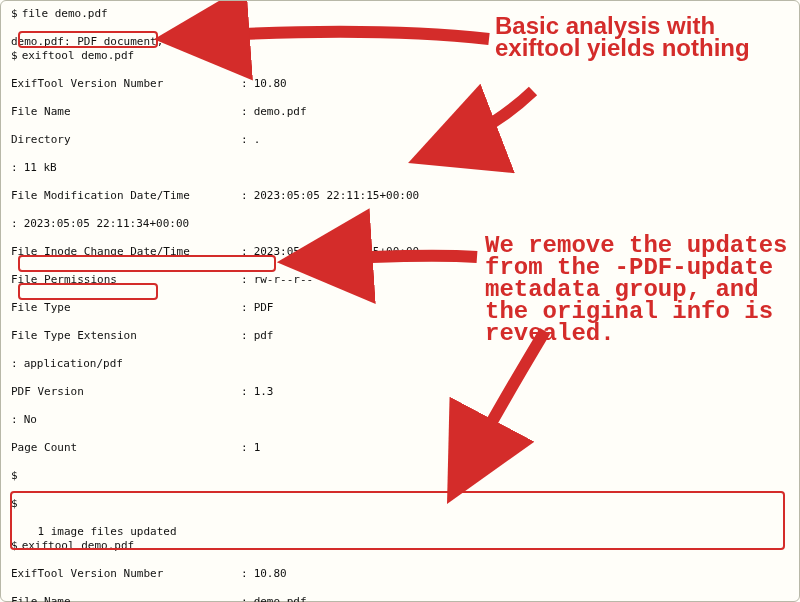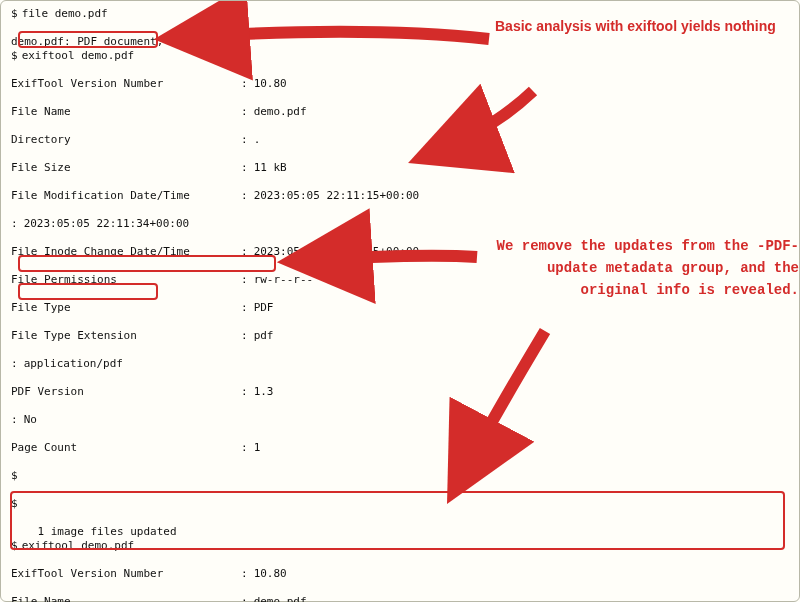--- a/index.html
+++ b/index.html
@@ -14,39 +14,39 @@
   .key{min-width:230px;}
   .sep{padding-right:6px;}
 
   
   .hl{position:absolute;border:2.5px solid #d42c2a;border-radius:4px;
       box-sizing:border-box;pointer-events:none;}
 
   
   .annot{position:absolute;color:#d42c2a;
     font-family:"Arial Black","Helvetica Neue",sans-serif;
-    font-weight:900;font-size:14px;line-height:22px;
-    text-shadow:0 0 1px #fff;text-align:right;}
+    font-weight:900;font-size:24px;line-height:22px;
+    text-shadow:0 0 1px #fff;}
 
   
   svg.arrows{position:absolute;left:0;top:0;width:800px;height:602px;
     pointer-events:none;}
 </style>
 </head>
 <body>
 
 <div class="page">
 
   <pre><span class="term-line"><span class="prompt">$</span><span>file demo.pdf</span></span>
 <span>demo.pdf: PDF document, version 1.3</span>
 <span class="term-line"><span class="prompt">$</span><span>exiftool demo.pdf</span></span>
 <span class="kv"><span class="key">ExifTool Version Number</span><span class="sep">:</span><span>10.80</span></span>
 <span class="kv"><span class="key">File Name</span><span class="sep">:</span><span>demo.pdf</span></span>
 <span class="kv"><span class="key">Directory</span><span class="sep">:</span><span>.</span></span>
-<span class="kv"><span class="key">File Size</span><span class="sep">:</span><span>11 kB</span></span>
+<span class="kv"><span class="sep">:</span><span>11 kB</span></span>
 <span class="kv"><span class="key">File Modification Date/Time</span><span class="sep">:</span><span>2023:05:05 22:11:15+00:00</span></span>
 <span class="kv"><span class="sep">:</span><span>2023:05:05 22:11:34+00:00</span></span>
 <span class="kv"><span class="key">File Inode Change Date/Time</span><span class="sep">:</span><span>2023:05:05 22:11:15+00:00</span></span>
 <span class="kv"><span class="key">File Permissions</span><span class="sep">:</span><span>rw-r--r--</span></span>
 <span class="kv"><span class="key">File Type</span><span class="sep">:</span><span>PDF</span></span>
 <span class="kv"><span class="key">File Type Extension</span><span class="sep">:</span><span>pdf</span></span>
 <span class="kv"><span class="sep">:</span><span>application/pdf</span></span>
 <span class="kv"><span class="key">PDF Version</span><span class="sep">:</span><span>1.3</span></span>
 <span class="kv"><span class="sep">:</span><span>No</span></span>
 <span class="kv"><span class="key">Page Count</span><span class="sep">:</span><span>1</span></span>

